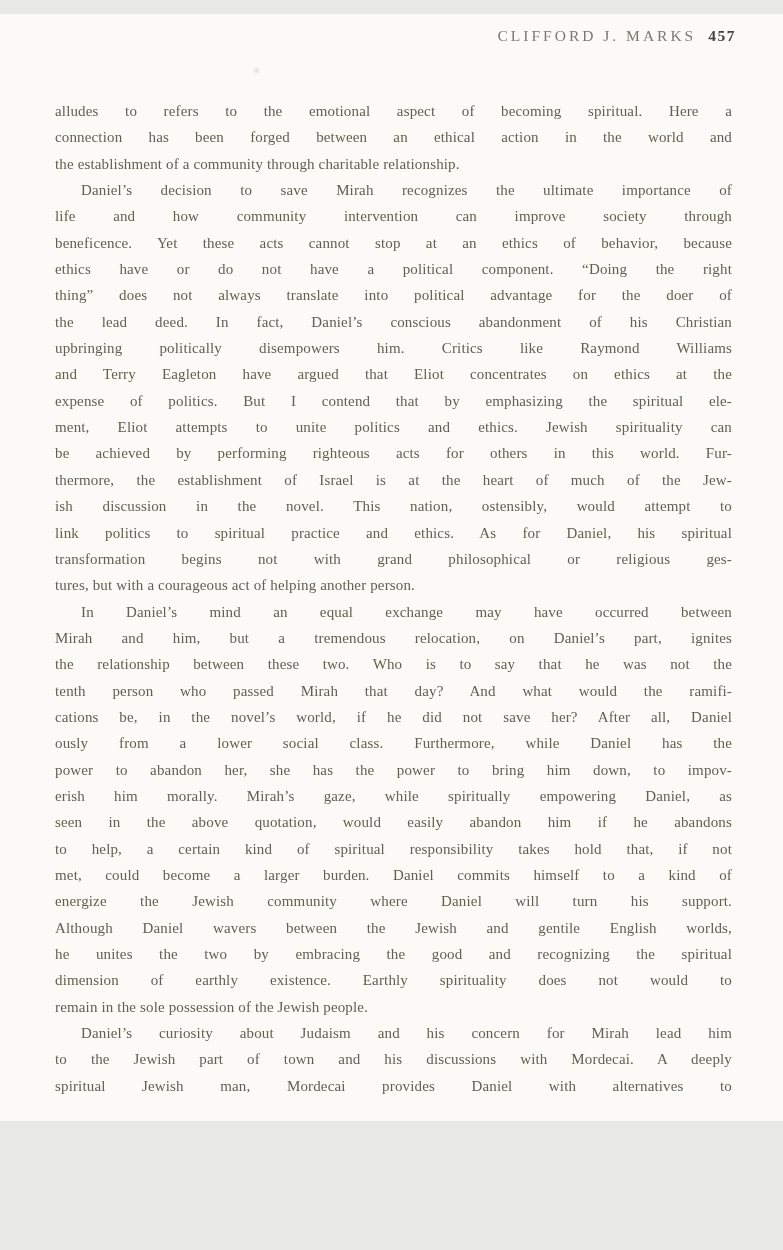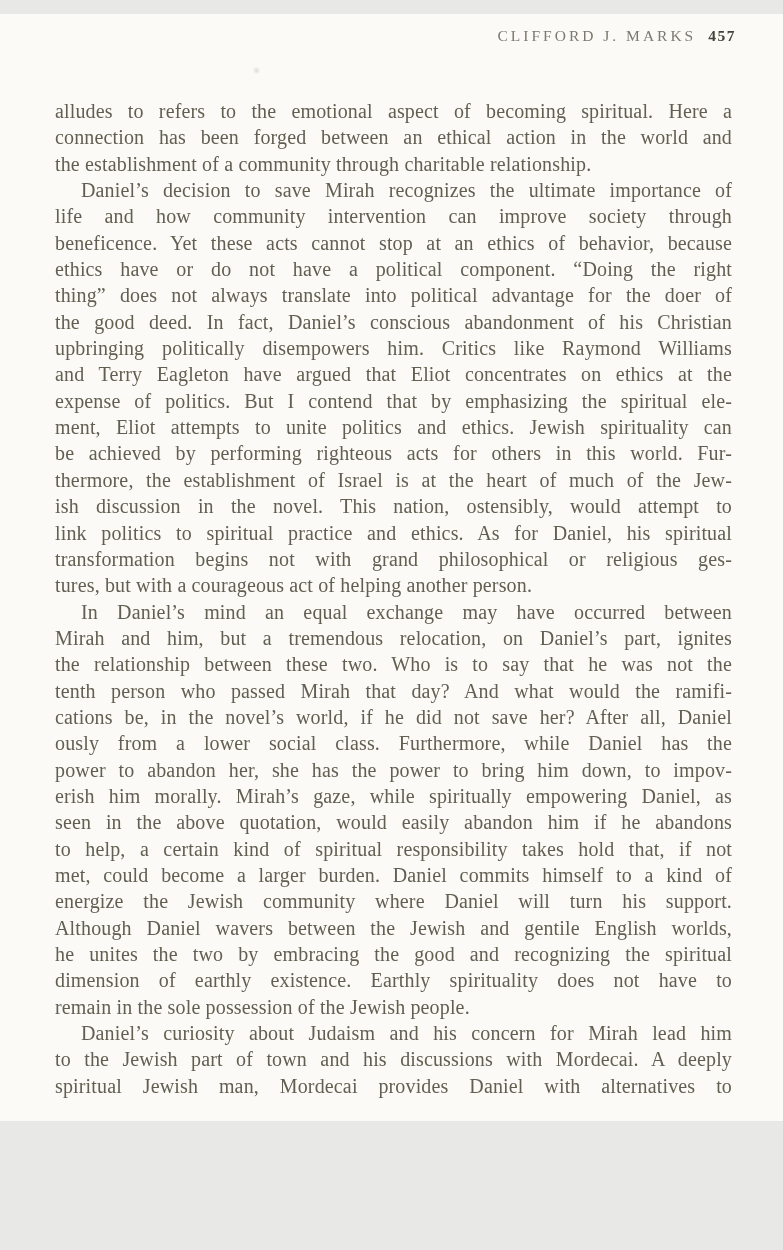--- a/index.html
+++ b/index.html
@@ -41,21 +41,21 @@
     width: 9px;
     height: 7px;
     border-radius: 50%;
     background: radial-gradient(circle, rgba(150,150,143,0.30), rgba(150,150,143,0) 70%);
   }
   .body-text {
     position: absolute;
     top: 84px;
     left: 55px;
     width: 677px;
-    font-size: 20px;
+    font-size: 15px;
     line-height: 26.35px;
     color: var(--body_text, #615f51);
     letter-spacing: 0.15px;
   }
   .paragraph { margin: 0; }
   .line {
     text-align: justify;
     text-align-last: justify;
     white-space: normal;
   }
@@ -75,21 +75,21 @@
         <div class="line">alludes to refers to the emotional aspect of becoming spiritual. Here a</div>
         <div class="line">connection has been forged between an ethical action in the world and</div>
         <div class="line last">the establishment of a community through charitable relationship.</div>
       </div>
       <div class="paragraph">
         <div class="line indent">Daniel’s decision to save Mirah recognizes the ultimate importance of</div>
         <div class="line">life and how community intervention can improve society through</div>
         <div class="line">beneficence. Yet these acts cannot stop at an ethics of behavior, because</div>
         <div class="line">ethics have or do not have a political component. “Doing the right</div>
         <div class="line">thing” does not always translate into political advantage for the doer of</div>
-        <div class="line">the good deed. In fact, Daniel’s conscious abandonment of his Christian</div>
+        <div class="line">the lead deed. In fact, Daniel’s conscious abandonment of his Christian</div>
         <div class="line">upbringing politically disempowers him. Critics like Raymond Williams</div>
         <div class="line">and Terry Eagleton have argued that Eliot concentrates on ethics at the</div>
         <div class="line">expense of politics. But I contend that by emphasizing the spiritual ele-</div>
         <div class="line">ment, Eliot attempts to unite politics and ethics. Jewish spirituality can</div>
         <div class="line">be achieved by performing righteous acts for others in this world. Fur-</div>
         <div class="line">thermore, the establishment of Israel is at the heart of much of the Jew-</div>
         <div class="line">ish discussion in the novel. This nation, ostensibly, would attempt to</div>
         <div class="line">link politics to spiritual practice and ethics. As for Daniel, his spiritual</div>
         <div class="line">transformation begins not with grand philosophical or religious ges-</div>
         <div class="line last">tures, but with a courageous act of helping another person.</div>
@@ -102,21 +102,21 @@
         <div class="line">cations be, in the novel’s world, if he did not save her? After all, Daniel</div>
         <div class="line">ously from a lower social class. Furthermore, while Daniel has the</div>
         <div class="line">power to abandon her, she has the power to bring him down, to impov-</div>
         <div class="line">erish him morally. Mirah’s gaze, while spiritually empowering Daniel, as</div>
         <div class="line">seen in the above quotation, would easily abandon him if he abandons</div>
         <div class="line">to help, a certain kind of spiritual responsibility takes hold that, if not</div>
         <div class="line">met, could become a larger burden. Daniel commits himself to a kind of</div>
         <div class="line">energize the Jewish community where Daniel will turn his support.</div>
         <div class="line">Although Daniel wavers between the Jewish and gentile English worlds,</div>
         <div class="line">he unites the two by embracing the good and recognizing the spiritual</div>
-        <div class="line">dimension of earthly existence. Earthly spirituality does not have to</div>
+        <div class="line">dimension of earthly existence. Earthly spirituality does not would to</div>
         <div class="line last">remain in the sole possession of the Jewish people.</div>
       </div>
       <div class="paragraph">
         <div class="line indent">Daniel’s curiosity about Judaism and his concern for Mirah lead him</div>
         <div class="line">to the Jewish part of town and his discussions with Mordecai. A deeply</div>
         <div class="line">spiritual Jewish man, Mordecai provides Daniel with alternatives to</div>
       </div>
     </main>
 </div>
 

